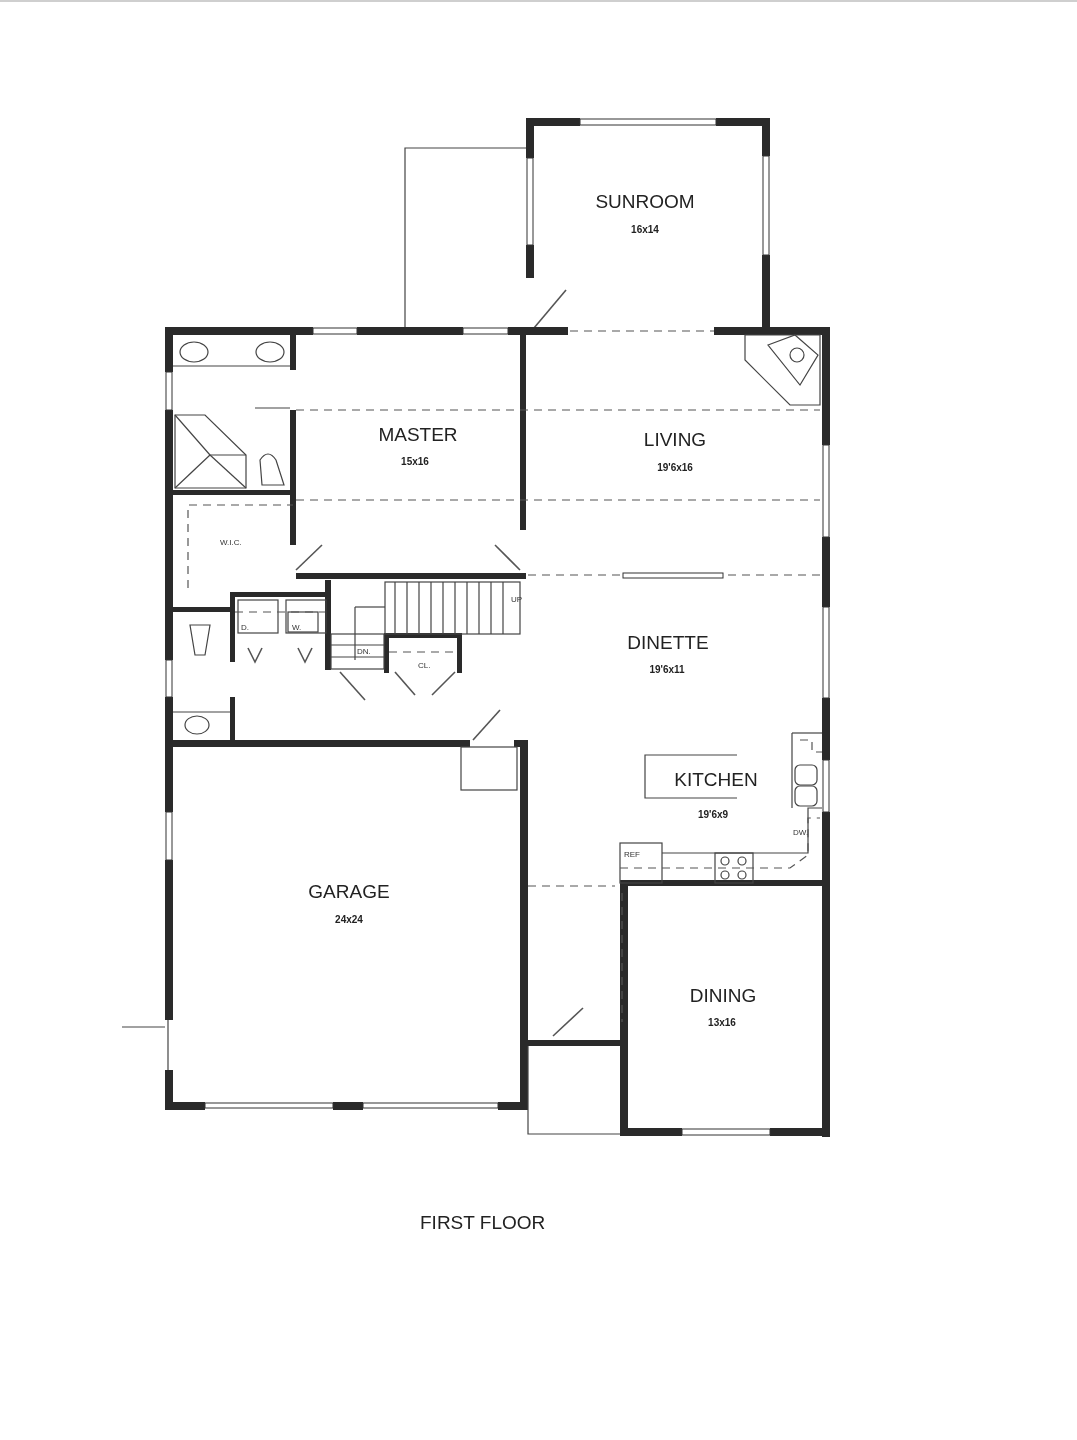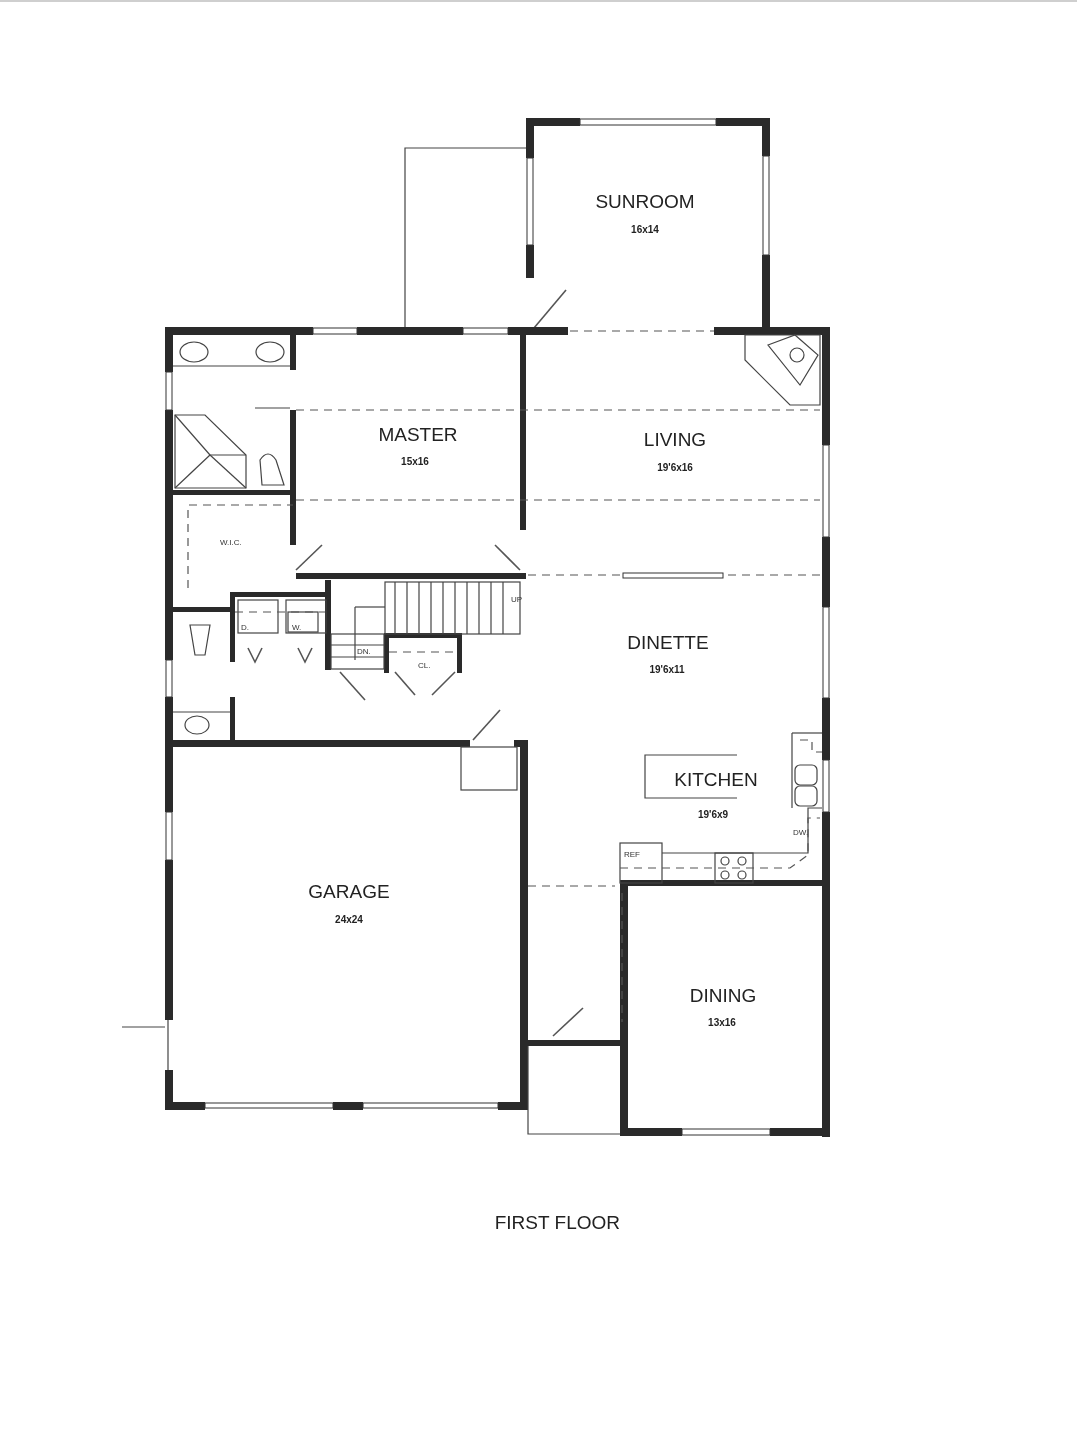--- a/index.html
+++ b/index.html
@@ -7,21 +7,21 @@
   .topline { position: absolute; left: 0; top: 0; width: 1077px; height: 2px; background: #cfcfcf; }
   svg.plan { position: absolute; left: 0; top: 0; }
   .wall { fill: #2a2a2a; }
   .win { fill: #ffffff; stroke: #333; stroke-width: 1; }
   .thin { fill: none; stroke: #444; stroke-width: 1.2; }
   .dash { fill: none; stroke: #555; stroke-width: 1.2; stroke-dasharray: 8 6; }
   .door { fill: none; stroke: #555; stroke-width: 1.6; }
   .room-name { font-family: "Liberation Sans", sans-serif; font-size: 19px; fill: #222; text-anchor: middle; }
   .room-dim { font-family: "Liberation Sans", sans-serif; font-size: 10px; font-weight: bold; fill: #222; text-anchor: middle; }
   .small { font-family: "Liberation Sans", sans-serif; font-size: 8px; fill: #333; }
-  .title { position: absolute; left: 420px; top: 1212px; width: 200px; text-align: right; font-size: 19px; color: #222; }
+  .title { position: absolute; left: 420px; top: 1212px; width: 200px; text-align: left; font-size: 19px; color: #222; }
 </style>
 </head>
 <body>
 
 <div class="topline"></div>
 
 <svg class="plan" width="1077" height="1440" viewBox="0 0 1077 1440">
 
   <polyline class="thin" points="405,330 405,148 526,148"></polyline>
 

